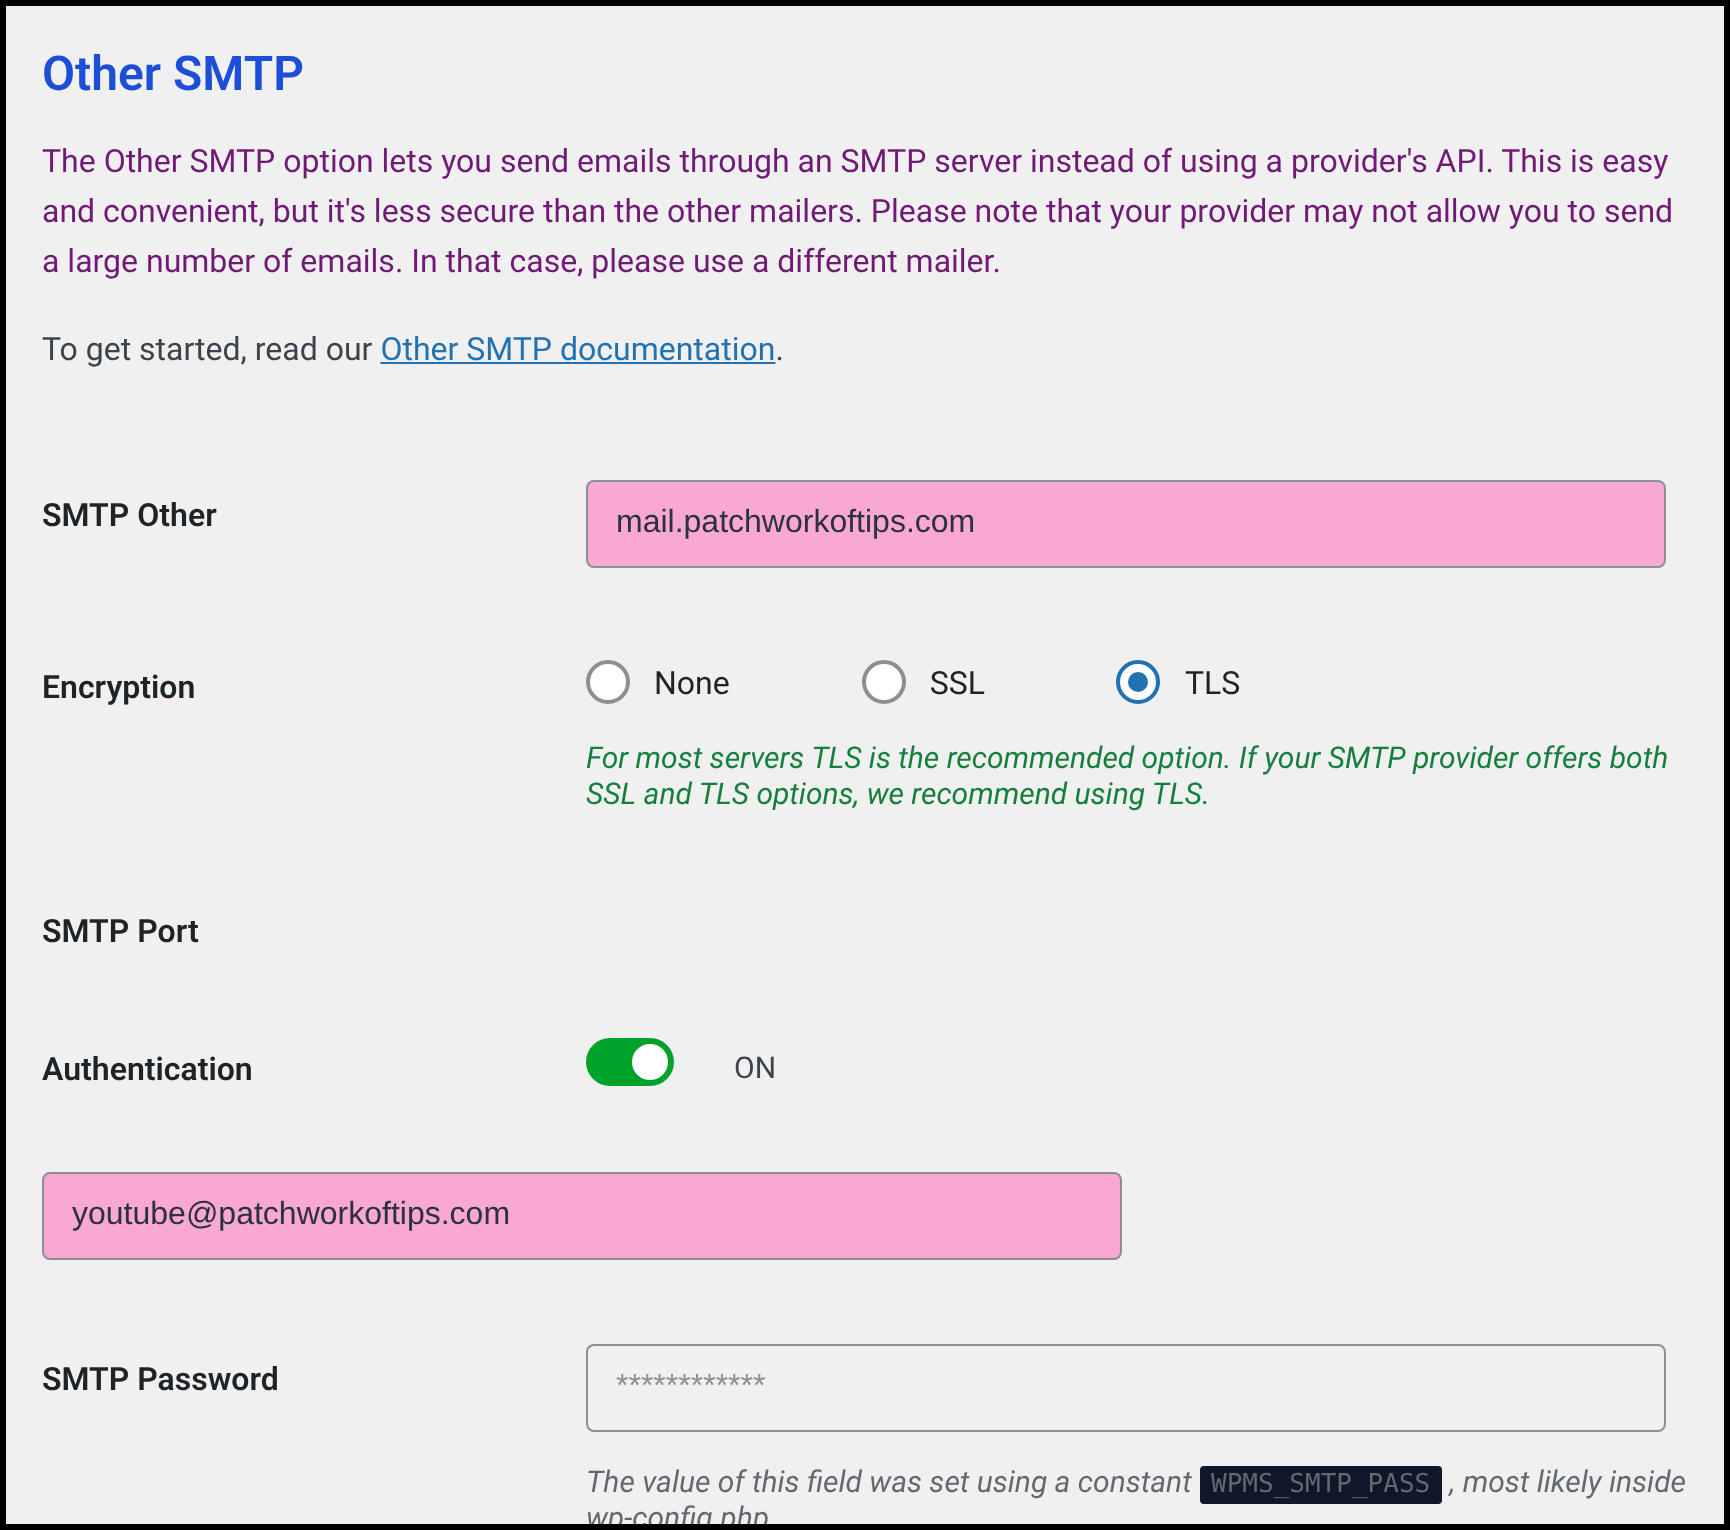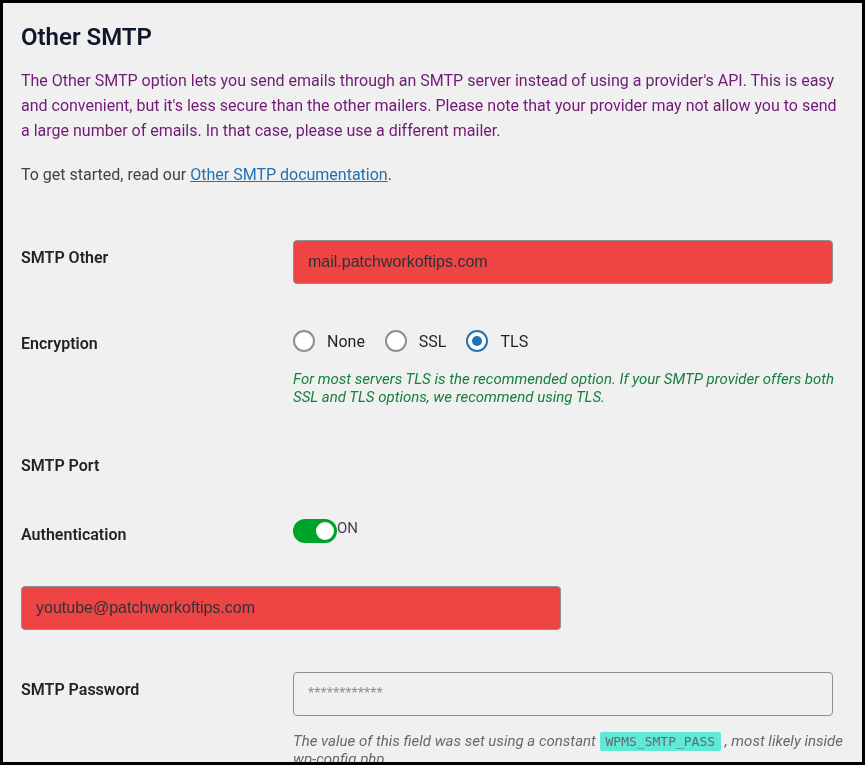--- a/index.html
+++ b/index.html
@@ -13,21 +13,21 @@
       color: #1d2327;
       width: 865px;
       height: 765px;
       overflow: hidden;
       border: 3px solid #000;
       padding: 20px 18px;
     }
     h1.page-title {
       font-size: 24px;
       font-weight: 600;
-      color: #0f172a;
+      color: #1d4ed8;
       margin-bottom: 18px;
     }
     .description {
       font-size: 16px;
       line-height: 1.55;
       color: #701a75;
       margin-bottom: 20px;
     }
     .intro-text {
       font-size: 16px;
@@ -56,33 +56,33 @@
     }
     input.text-input {
       width: 540px;
       max-width: 100%;
       height: 44px;
       padding: 8px 14px;
       font-size: 16px;
       color: #2c3338;
       border: 1px solid #8c8f94;
       border-radius: 4px;
-      background: #ef4444;
+      background: #f9a8d4;
     }
     input.text-input.small {
       width: 100px;
     }
     input.text-input.disabled {
       background: #f0f0f1;
       color: #8c8f94;
     }
     .radio-group {
       display: flex;
       align-items: center;
-      gap: 20px;
+      gap: 66px;
       padding-top: 4px;
     }
     .radio-option {
       display: flex;
       align-items: center;
       gap: 12px;
       cursor: pointer;
     }
     .radio-circle {
       width: 22px;
@@ -108,22 +108,22 @@
       color: #1d2327;
     }
     .help-text {
       font-size: 15px;
       font-style: italic;
       color: #15803d;
       margin-top: 18px;
     }
     .toggle-wrap {
       display: flex;
-      align-items: flex-start;
-      gap: 0;
+      align-items: flex-end;
+      gap: 30px;
       padding-top: 2px;
     }
     .toggle {
       width: 44px;
       height: 24px;
       background: #00a32a;
       border-radius: 14px;
       position: relative;
       cursor: pointer;
     }
@@ -141,21 +141,21 @@
       color: #3c434a;
     }
     .constant-note {
       font-size: 15px;
       font-style: italic;
       color: #646970;
       margin-top: 16px;
     }
     .constant-code {
       font-family: Consolas, Monaco, monospace;
-      background: #5eead4;
+      background: #0f172a;
       padding: 2px 6px;
       border-radius: 2px;
       font-style: normal;
       font-size: 13px;
     }
   </style>
 </head>
 <body>
 
 <h1 class="page-title">Other SMTP</h1>

